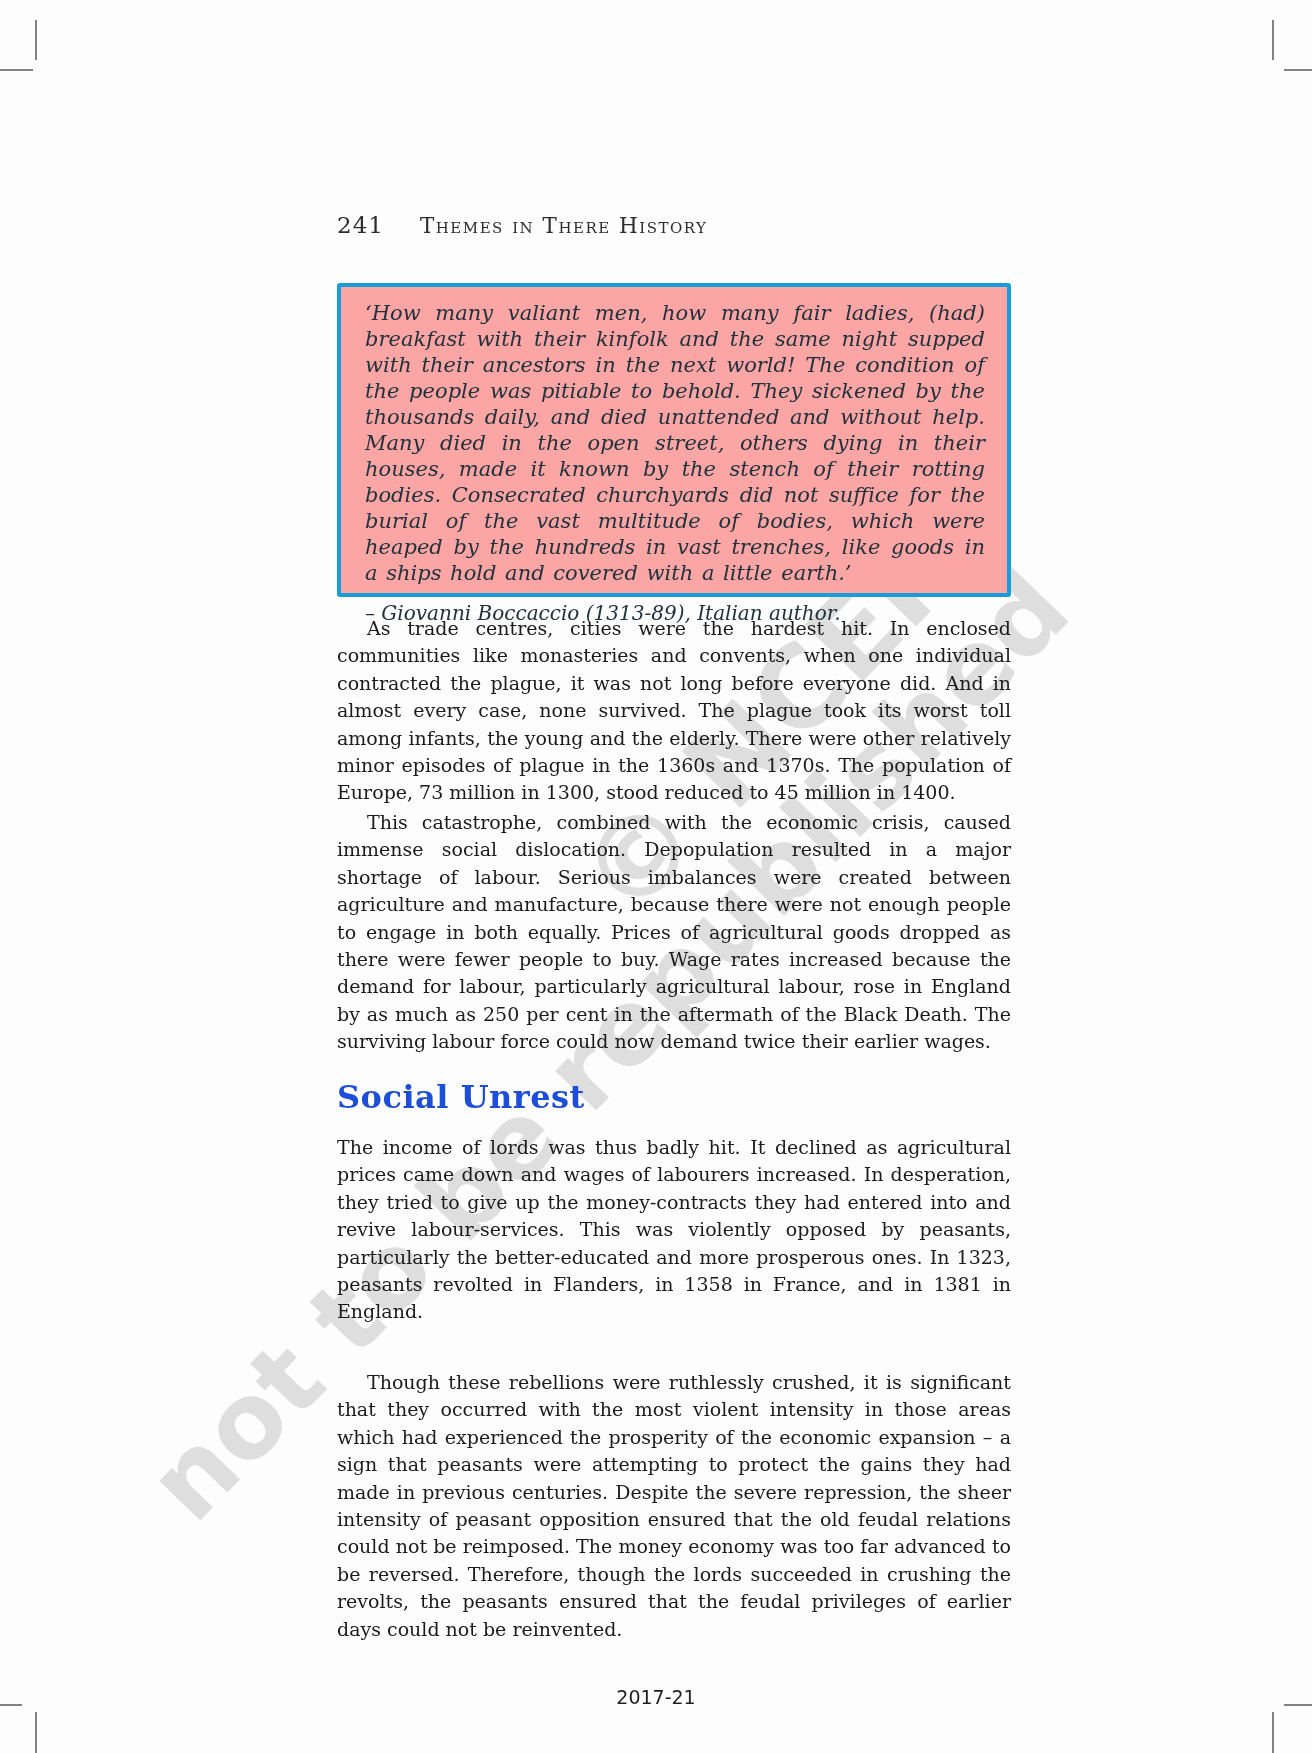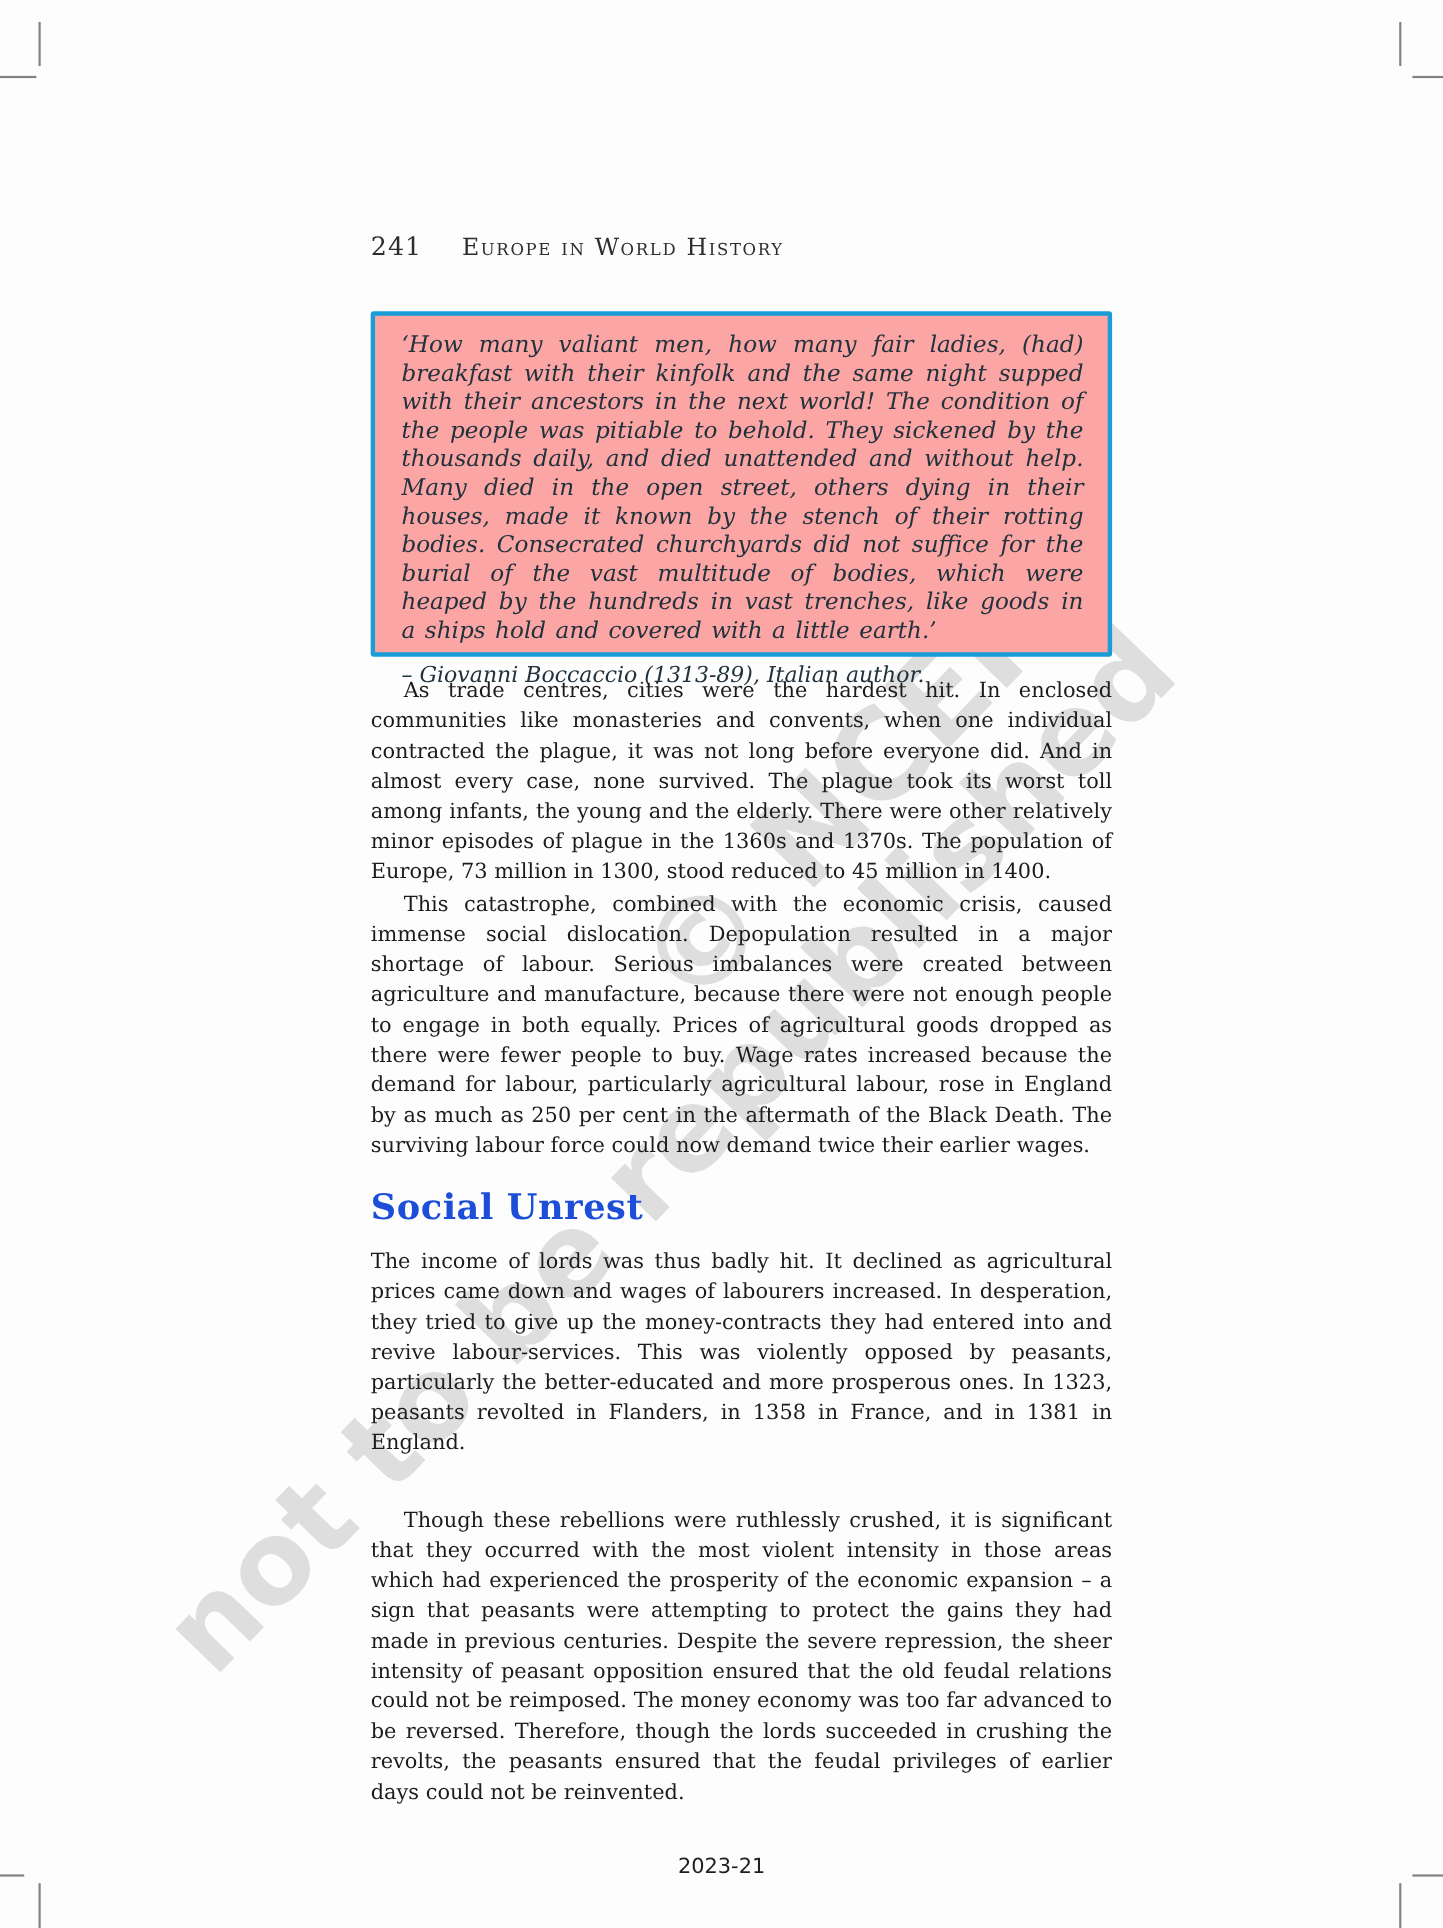--- a/index.html
+++ b/index.html
@@ -90,31 +90,31 @@
   <div class="crop" style="left:35px; top:1712px; width:2px; height:41px;"></div>
   <div class="crop" style="left:1284px; top:1704px; width:28px; height:2px;"></div>
   <div class="crop" style="left:1272px; top:1712px; width:2px; height:41px;"></div>
 
   <div>
     <span class="wm-line wm-1">© NCERT</span>
     <span class="wm-line wm-2">not to be republished</span>
   </div>
 
   <div class="running-head">
-    <span class="page-num">241</span><span class="running-title">Europe in World History</span>
+    <span class="page-num">241</span><span class="running-title">Themes in There History</span>
   </div>
 
   <div class="quote-box">
     <p class="quote-text">‘How many valiant men, how many fair ladies, (had) breakfast with their kinfolk and the same night supped with their ancestors in the next world! The condition of the people was pitiable to behold. They sickened by the thousands daily, and died unattended and without help. Many died in the open street, others dying in their houses, made it known by the stench of their rotting bodies. Consecrated churchyards did not suffice for the burial of the vast multitude of bodies, which were heaped by the hundreds in vast trenches, like goods in a ships hold and covered with a little earth.’</p>
     <p class="quote-attrib">– Giovanni Boccaccio (1313-89), Italian author.</p>
   </div>
 
   <p class="body-para indent p1">As trade centres, cities were the hardest hit. In enclosed communities like monasteries and convents, when one individual contracted the plague, it was not long before everyone did. And in almost every case, none survived. The plague took its worst toll among infants, the young and the elderly. There were other relatively minor episodes of plague in the 1360s and 1370s. The population of Europe, 73 million in 1300, stood reduced to 45 million in 1400.</p>
   <p class="body-para indent p2">This catastrophe, combined with the economic crisis, caused immense social dislocation. Depopulation resulted in a major shortage of labour. Serious imbalances were created between agriculture and manufacture, because there were not enough people to engage in both equally. Prices of agricultural goods dropped as there were fewer people to buy. Wage rates increased because the demand for labour, particularly agricultural labour, rose in England by as much as 250 per cent in the aftermath of the Black Death. The surviving labour force could now demand twice their earlier wages.</p>
 
   <h2 class="section-title">Social Unrest</h2>
 
   <p class="body-para p3">The income of lords was thus badly hit. It declined as agricultural prices came down and wages of labourers increased. In desperation, they tried to give up the money-contracts they had entered into and revive labour-services. This was violently opposed by peasants, particularly the better-educated and more prosperous ones. In 1323, peasants revolted in Flanders, in 1358 in France, and in 1381 in England.</p>
   <p class="body-para indent p4">Though these rebellions were ruthlessly crushed, it is significant that they occurred with the most violent intensity in those areas which had experienced the prosperity of the economic expansion – a sign that peasants were attempting to protect the gains they had made in previous centuries. Despite the severe repression, the sheer intensity of peasant opposition ensured that the old feudal relations could not be reimposed. The money economy was too far advanced to be reversed. Therefore, though the lords succeeded in crushing the revolts, the peasants ensured that the feudal privileges of earlier days could not be reinvented.</p>
 
-  <div class="page-footer">2023-21</div>
+  <div class="page-footer">2017-21</div>
 
 </div>
 
 </body></html>

